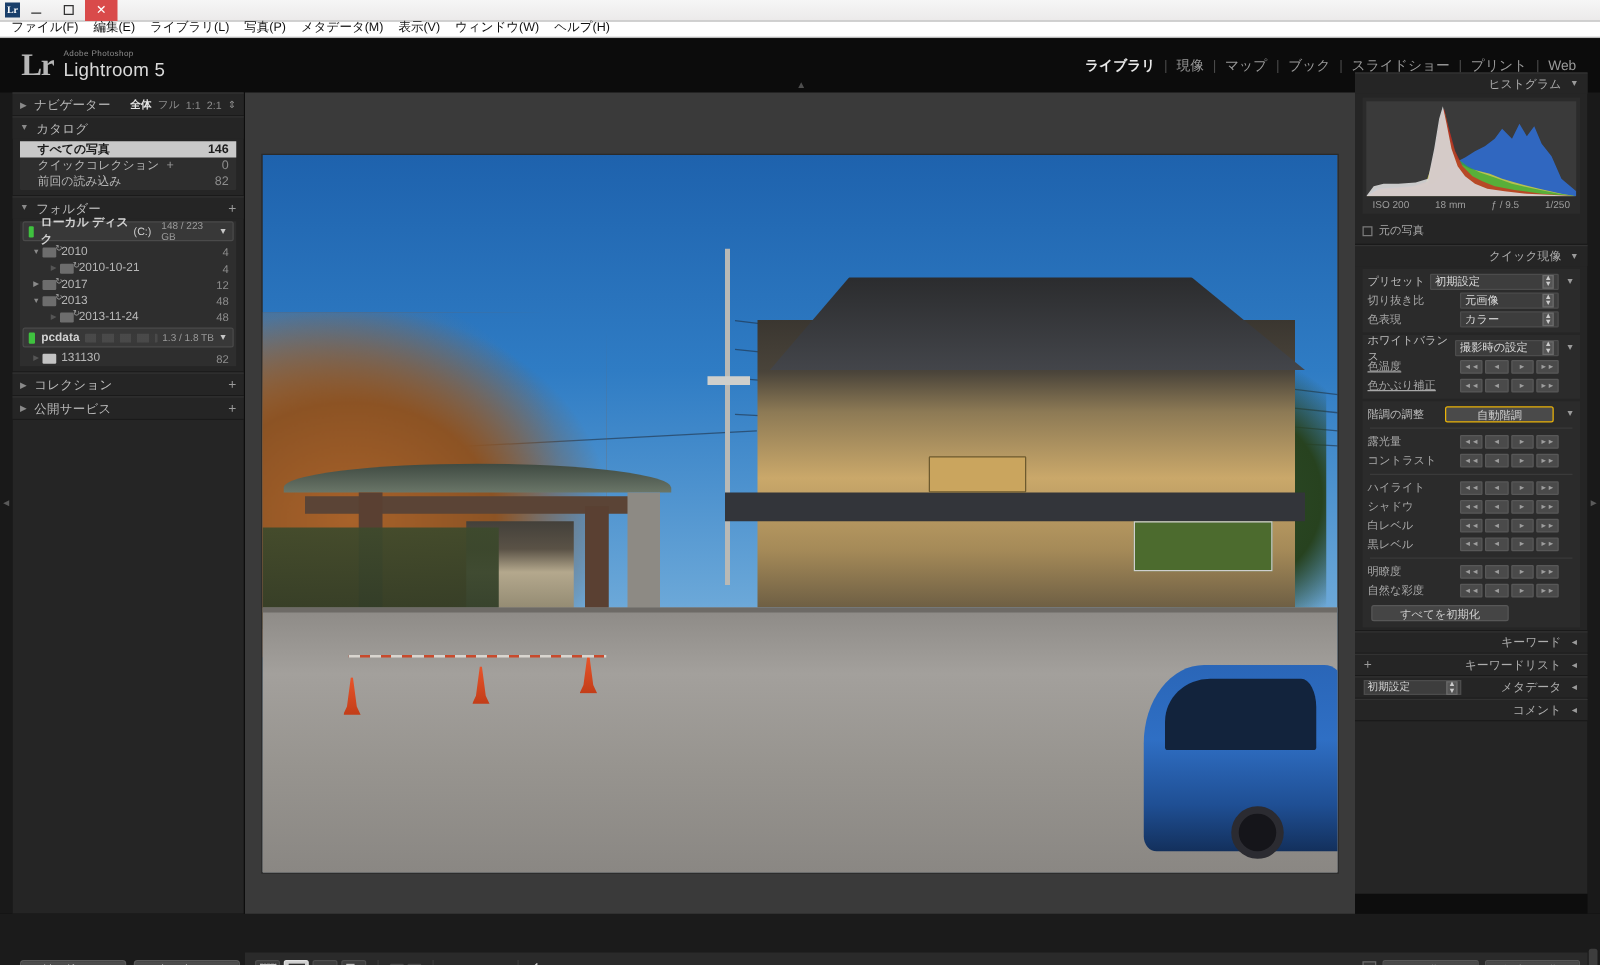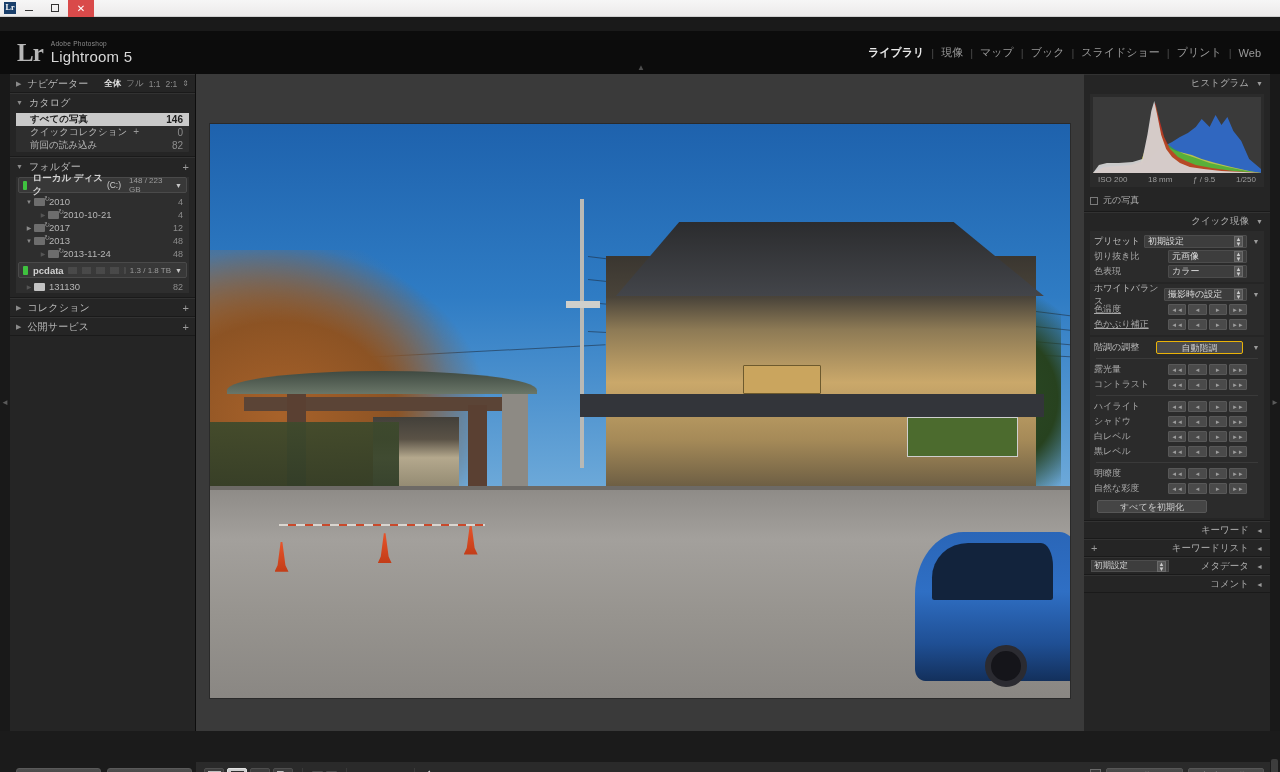--- a/index.html
+++ b/index.html
@@ -77,21 +77,21 @@
     position: absolute; left: 634px; top: 33px; width: 14px; height: 8px;
     color: #4e4e4e; font-size: 8px; text-align: center; line-height: 8px;
   }
 
   
   .left-panel {
     position: absolute; left: 10px; top: 43px; width: 185px; height: 657px;
     background: #252525;
   }
   .right-panel {
-    position: absolute; left: 1084px; top: 43px; width: 186px; height: 657px;
+    position: absolute; left: 1084px; top: 27px; width: 186px; height: 657px;
     background: #252525;
   }
   .center-area {
     position: absolute; left: 196px; top: 43px; width: 888px; height: 688px;
     background: #3a3a3a;
   }
   .filmstrip-bar {
     position: absolute; left: 0px; top: 700px; width: 1280px; height: 41px;
     background: #1b1b1b;
   }
@@ -391,20 +391,30 @@
       <div class="tb-btn tb-min">
           <i></i>
         </div>
       <div class="tb-btn tb-max">
           <i></i>
         </div>
       <div class="tb-btn close">✕</div>
     </div>
   </div>
 
+  <div class="menubar">
+    <div class="menu-item">ファイル(F)</div>
+    <div class="menu-item">編集(E)</div>
+    <div class="menu-item">ライブラリ(L)</div>
+    <div class="menu-item">写真(P)</div>
+    <div class="menu-item">メタデータ(M)</div>
+    <div class="menu-item">表示(V)</div>
+    <div class="menu-item">ウィンドウ(W)</div>
+    <div class="menu-item">ヘルプ(H)</div>
+  </div>
 
   <div class="lr-shell">
 
     <div class="lr-topbar">
       <div class="lr-logo">
         <div class="lr-mark">Lr</div>
         <div class="lr-wordmark">
           <span class="lr-adobe">Adobe Photoshop</span>
           <span class="lr-name">Lightroom 5</span>
         </div>

